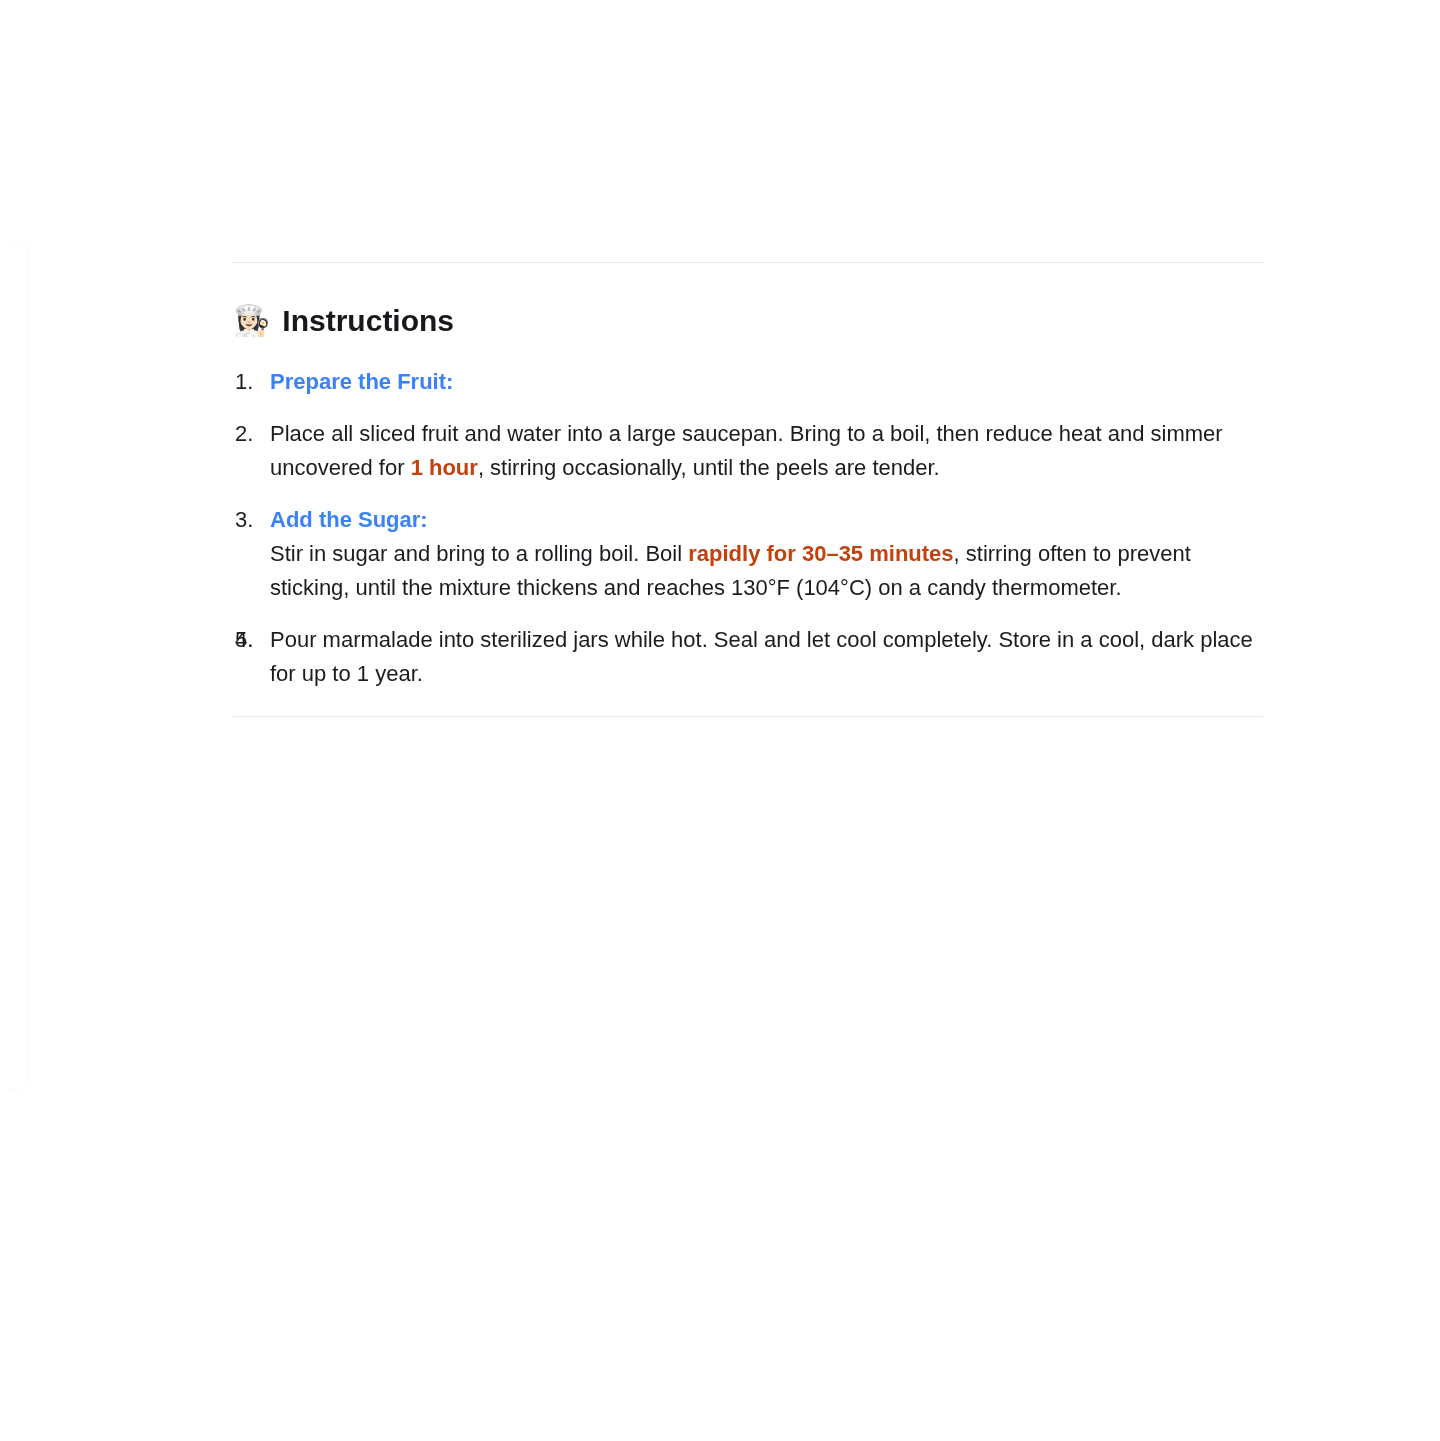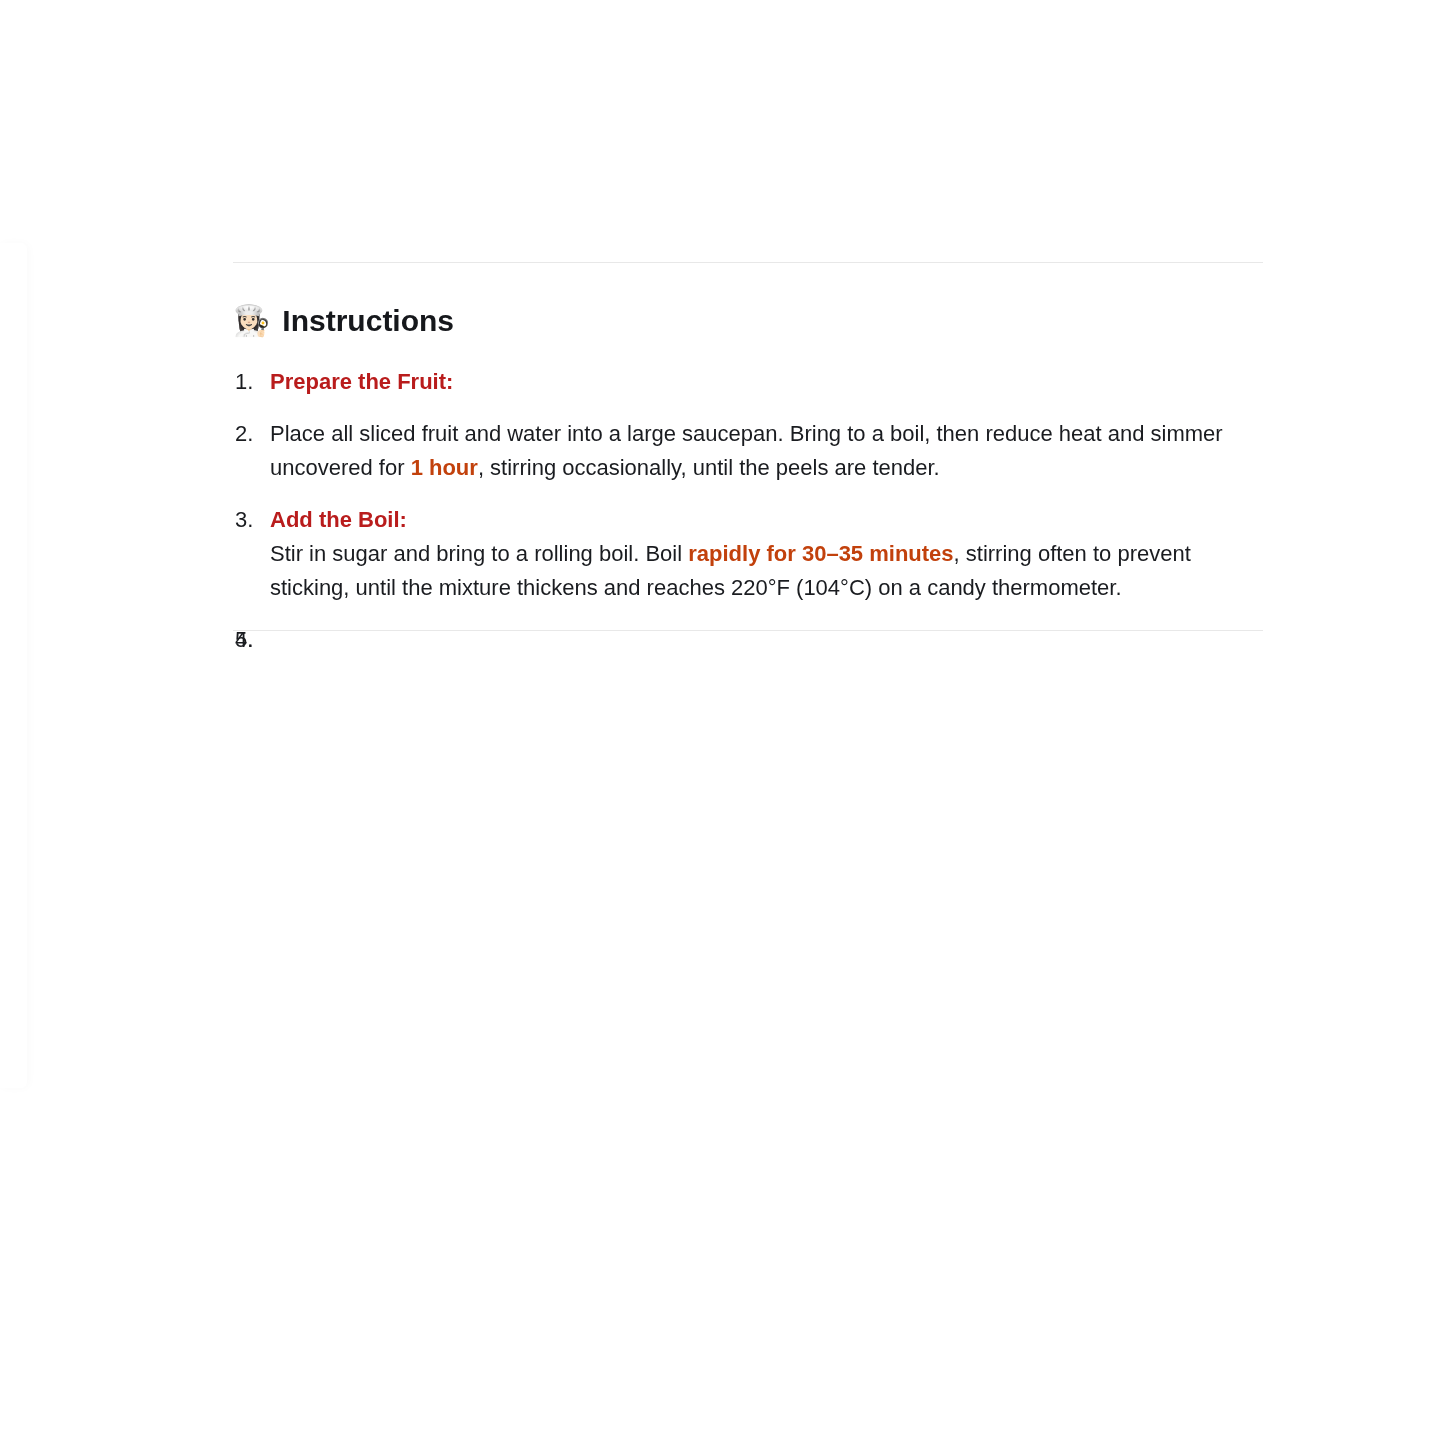--- a/index.html
+++ b/index.html
@@ -70,21 +70,21 @@
   }
   .step-number {
     position: absolute;
     left: -35px;
     top: 0;
     font-weight: 400;
     color: #1a1c20;
   }
   .step-title {
     font-weight: 700;
-    color: #b91c1c;
+    color: #3b82f6;
   }
   .step-body {
     font-weight: 400;
     color: #1a1c20;
   }
   .step-body .seg-bold {
     font-weight: 700;
     color: #c2410c;
   }
   .bottom-divider {
@@ -108,25 +108,26 @@
       <li>
         <span class="step-number">1.</span>
         <div class="step-title">Prepare the Fruit:</div>
       </li>
       <li>
         <span class="step-number">2.</span>
         <div class="step-body"><span class="seg">Place all sliced fruit and water into a large saucepan. Bring to a boil, then reduce heat and simmer uncovered for </span><span class="seg-bold">1 hour</span><span class="seg">, stirring occasionally, until the peels are tender.</span></div>
       </li>
       <li>
         <span class="step-number">3.</span>
-        <div class="step-title">Add the Boil:</div>
-        <div class="step-body"><span class="seg">Stir in sugar and bring to a rolling boil. Boil </span><span class="seg-bold">rapidly for 30–35 minutes</span><span class="seg">, stirring often to prevent sticking, until the mixture thickens and reaches 220°F (104°C) on a candy thermometer.</span></div>
+        <div class="step-title">Add the Sugar:</div>
+        <div class="step-body"><span class="seg">Stir in sugar and bring to a rolling boil. Boil </span><span class="seg-bold">rapidly for 30–35 minutes</span><span class="seg">, stirring often to prevent sticking, until the mixture thickens and reaches 130°F (104°C) on a candy thermometer.</span></div>
       </li>
       <li>
         <span class="step-number">4.</span>
       </li>
       <li>
         <span class="step-number">5.</span>
+        <div class="step-body"><span class="seg">Pour marmalade into sterilized jars while hot. Seal and let cool completely. Store in a cool, dark place for up to 1 year.</span></div>
       </li>
     </ol>
 
   <hr class="divider bottom-divider">
 </div>
 
 </body></html>

